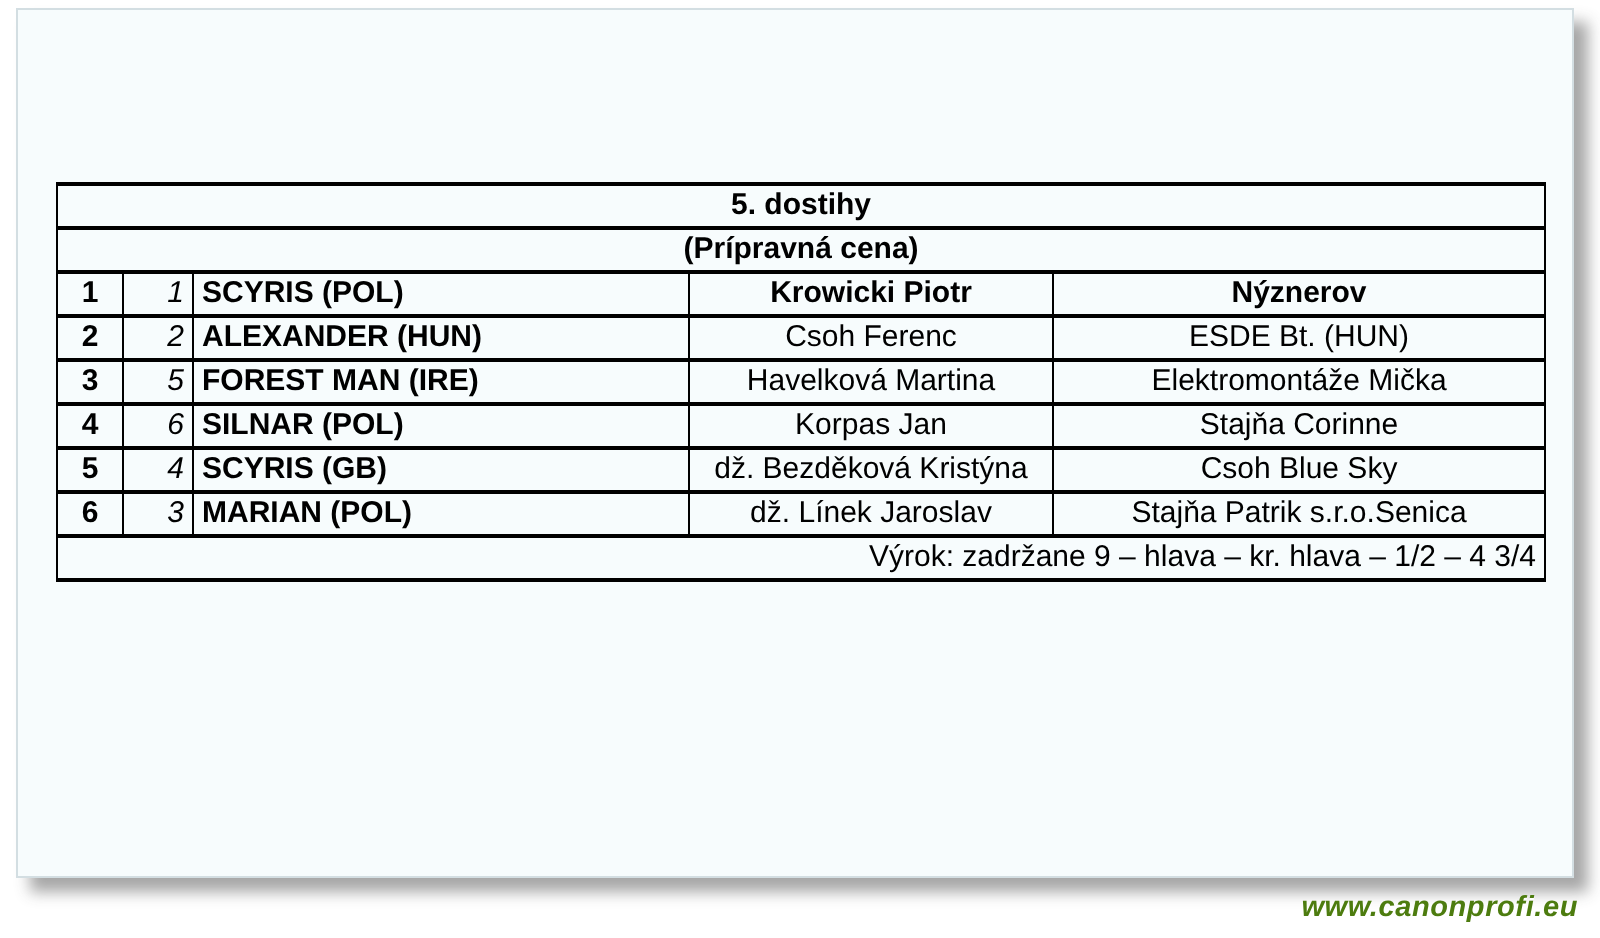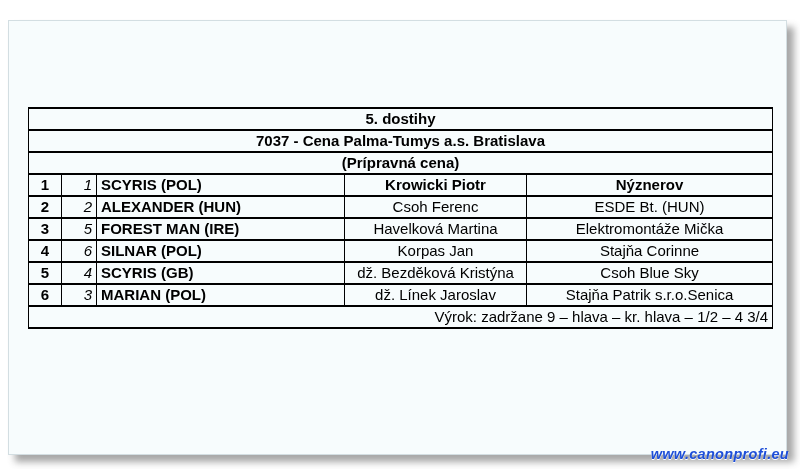--- a/index.html
+++ b/index.html
@@ -8,21 +8,21 @@
     width: 800px;
     height: 469px;
     background: #ffffff;
     overflow: hidden;
     font-family: "Liberation Sans", sans-serif;
     color: #000000;
   }
   .sheet {
     position: absolute;
     left: 8px;
-    top: 20px;
+    top: 4px;
     width: 777px;
     height: 433px;
     background: #f7fcfd;
     border: 1px solid #d3dee2;
     box-shadow: 7px 7px 7px rgba(60,60,60,0.45);
   }
   table.results-table {
     position: absolute;
     left: 19px;
     top: 86px;
@@ -75,23 +75,20 @@
         <col style="width:35px">
         <col style="width:248px">
         <col style="width:182px">
         <col style="width:246px">
       </colgroup>
       <tbody>
         <tr>
           <td class="head-cell" colspan="5">5. dostihy</td>
         </tr>
         <tr>
-          <td class="head-cell" colspan="5">7037 - Cena Palma-Tumys a.s. Bratislava</td>
-        </tr>
-        <tr>
           <td class="head-cell" colspan="5">(Prípravná cena)</td>
         </tr>
 
       <tr class="winner">
     <td class="place-cell">1</td>
     <td class="number-cell">1</td>
     <td class="horse-cell">SCYRIS (POL)</td>
     <td class="jockey-cell">Krowicki Piotr</td>
     <td class="owner-cell">Nýznerov</td>
   </tr>
@@ -133,15 +130,15 @@
         </tbody>
       <tbody>
         <tr>
           <td class="verdict-cell" colspan="5">Výrok: zadržane 9 – hlava – kr. hlava – 1/2 – 4 3/4</td>
         </tr>
       </tbody>
     </table>
 
   </div>
 
-  <a class="watermark" href="#" style="color: #1d4ed8;">www.canonprofi.eu</a>
+  <a class="watermark" href="#" style="color: #4d7c0f;">www.canonprofi.eu</a>
 
 </div>
 
 </body></html>

